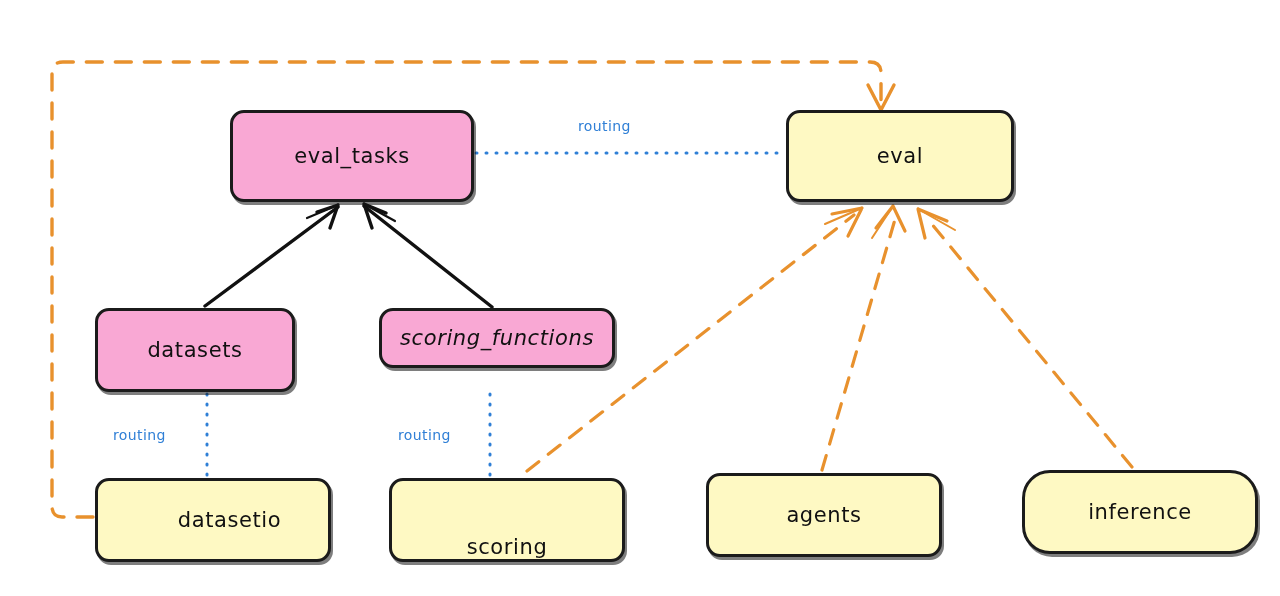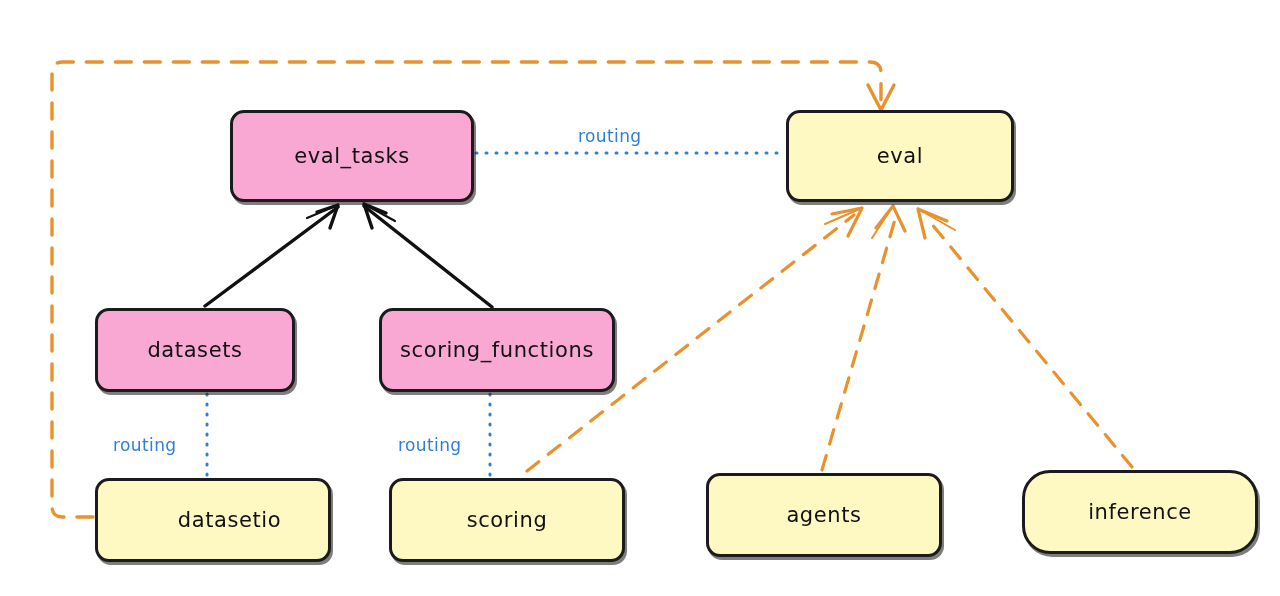--- a/index.html
+++ b/index.html
@@ -37,26 +37,25 @@
     box-shadow: 2px 3px 0 rgba(20,20,20,0.55);
   }
   .node.blue  { background: #f9a8d4; }
   .node.green { background: #fef9c3; }
   .node-label {
     pointer-events: none;
     user-select: none;
   }
   .edge-label {
     position: absolute;
-    font-size: 17px;
+    font-size: 14px;
     color: #2f7fd6;
     letter-spacing: 0.4px;
     white-space: nowrap;
     user-select: none;
-    margin-top: 8px;
   }
 </style>
 </head>
 <body>
 
 <div id="canvas">
 
   <svg id="edges" viewBox="0 0 1280 596" width="1280" height="596" xmlns="http://www.w3.org/2000/svg">
 
     <g>
@@ -112,29 +111,29 @@
   </div>
 
   <div class="node green" style="left:786px; top:110px; width:228px; height:92px;">
     <span class="node-label">eval</span>
   </div>
 
   <div class="node blue" style="left:95px; top:308px; width:200px; height:84px;">
     <span class="node-label">datasets</span>
   </div>
 
-  <div class="node blue" style="left:379px; top:308px; width:236px; height:84px;">
+  <div class="node blue" style="left:379px; top:308px; width:236px; height:60px;font-style:italic;">
     <span class="node-label">scoring_functions</span>
   </div>
 
   <div class="node green" style="left:95px; top:478px; width:236px; height:84px;padding-left:33px;">
     <span class="node-label">datasetio</span>
   </div>
 
-  <div class="node green" style="left:389px; top:478px; width:236px; height:84px;">
+  <div class="node green" style="left:389px; top:478px; width:236px; height:84px;align-items:flex-end;">
     <span class="node-label">scoring</span>
   </div>
 
   <div class="node green" style="left:706px; top:473px; width:236px; height:84px;">
     <span class="node-label">agents</span>
   </div>
 
   <div class="node green" style="left:1022px; top:470px; width:236px; height:84px;border-radius:28px;">
     <span class="node-label">inference</span>
   </div>

